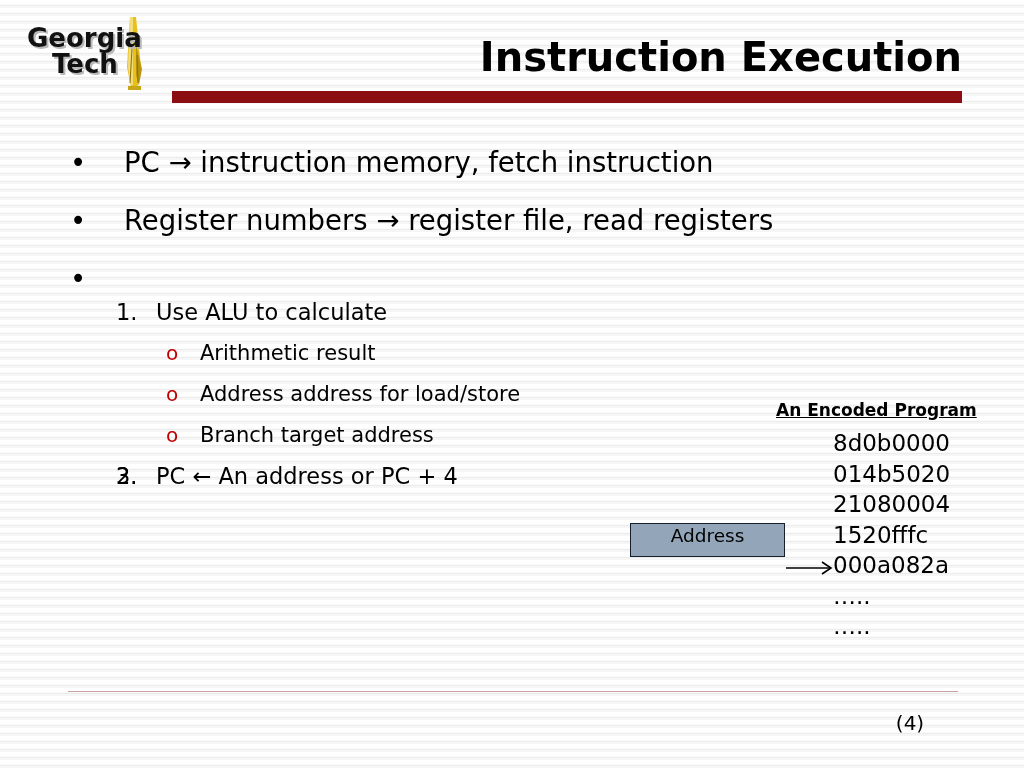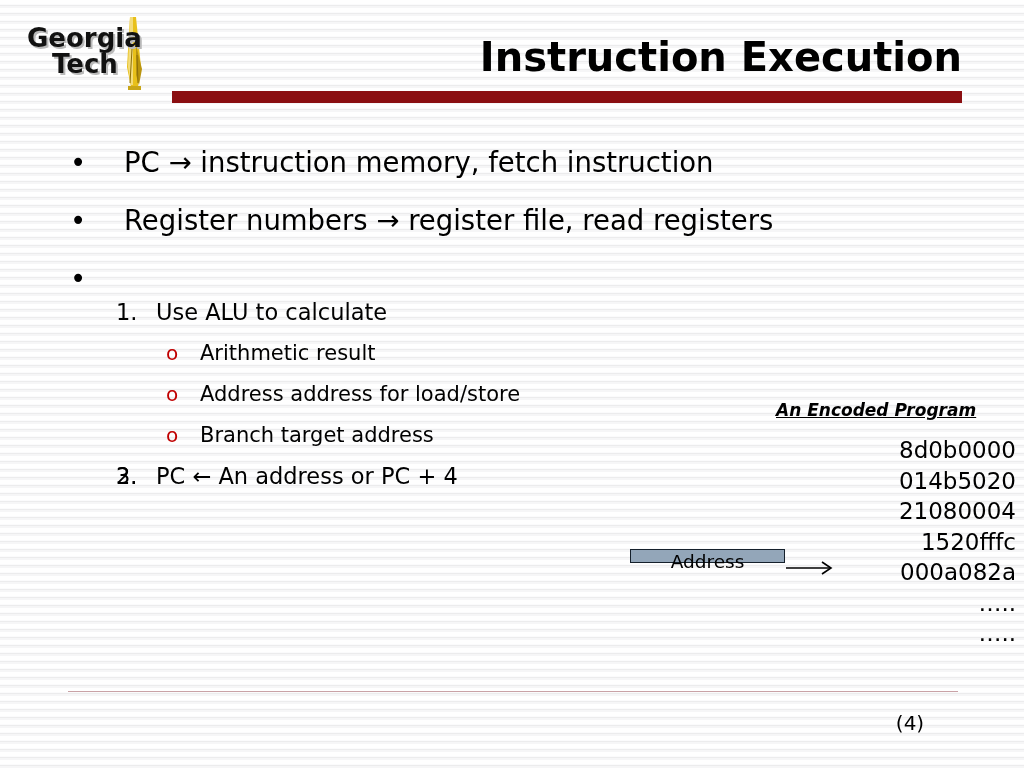--- a/index.html
+++ b/index.html
@@ -131,44 +131,42 @@
   
   #program {
     position: absolute;
     left: 776px;
     top: 398px;
     width: 240px;
   }
   #program-heading {
     font-size: 17px;
     line-height: 24px;
-    font-style: italic;
     font-weight: 600;
     text-decoration: underline;
     white-space: nowrap;
   }
   #program-list {
-    margin-top: 13px;
+    margin-top: 6px;
     margin-left: 57px;
-    text-align: right;
   }
   .code-line {
     font-size: 23px;
     line-height: 30.5px;
     white-space: nowrap;
     color: #000000;
   }
 
   
   #address-box {
     position: absolute;
     left: 630px;
-    top: 549px;
+    top: 523px;
     width: 155px;
-    height: 14px;
+    height: 34px;
     background: #93A6B9;
     border: 1.5px solid #15202b;
     box-sizing: border-box;
     font-size: 18.5px;
     line-height: 23px;
     text-align: center;
     color: #000000;
   }
   #address-arrow {
     position: absolute;

